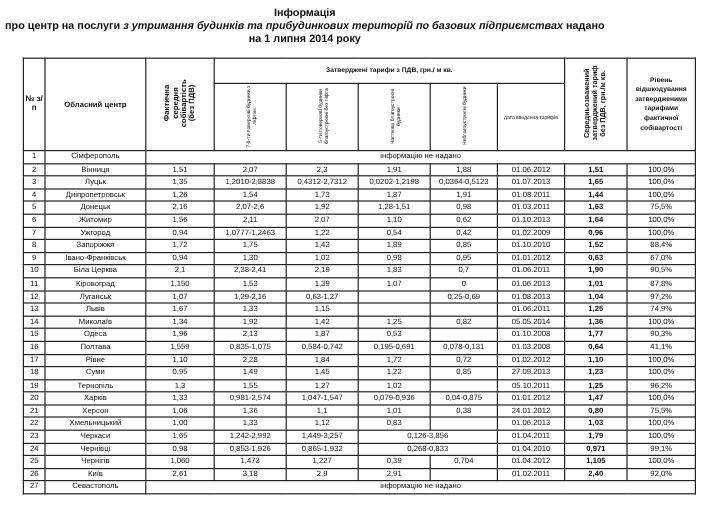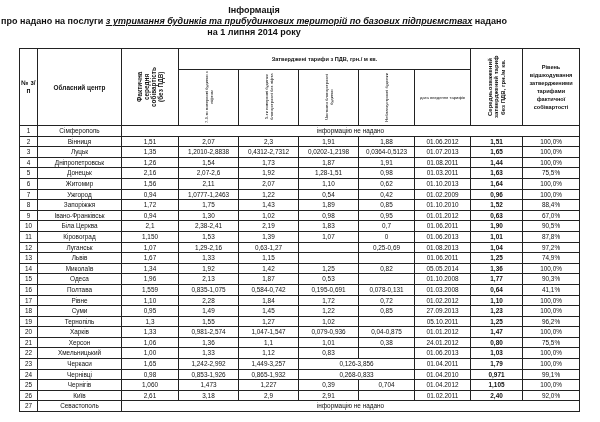--- a/index.html
+++ b/index.html
@@ -1,40 +1,40 @@
 <!DOCTYPE html>
 <html><head>
 <meta charset="utf-8">
 <style>
   html, body { margin:0; padding:0; background:#ffffff; }
   body { width:600px; height:422px; position:relative; overflow:hidden; font-family:"Liberation Sans", sans-serif; color:#111; }
   .title { position:absolute; left:0; width:508px; text-align:center; font-weight:bold; font-size:9px; line-height:10px; }
   .t1 { top:5px; }
   .t2 { top:16px; }
   .t3 { top:27px; }
-  .t2 .u { font-style:italic; text-decoration:underline; }
+  .t2 .u { font-style:italic; }
   table.grid { position:absolute; left:19px; top:48px; border-collapse:collapse; table-layout:fixed; width:560px; }
   table.grid td, table.grid th { border:1px solid #222; padding:0; font-size:6.4px; text-align:center; vertical-align:middle; overflow:hidden; white-space:nowrap; }
   table.grid { border:1.6px solid #111; }
   th { font-weight:bold; }
   .vt { writing-mode:vertical-rl; transform:rotate(180deg); display:inline-block; white-space:normal; line-height:7px; max-height:52px; text-align:center; }
   .vt.small { font-size:4.2px; line-height:5px; font-weight:normal; }
   .vt.bold { font-size:6.4px; font-weight:bold; }
   .hdr-small { font-size:4.2px !important; font-weight:normal; white-space:normal !important; line-height:5px; }
   .hdr-bold-wrap { white-space:normal !important; line-height:8px; font-weight:bold; font-size:6.6px; }
   tr.row td { height:9.6px; line-height:9.6px; }
   td.city { text-align:left; padding-left:2px; }
   td.avg { font-weight:bold; }
   td.na { text-align:center; }
 </style>
 </head>
 <body>
 
 <div class="title t1">Інформація</div>
-<div class="title t2"><span>про надано на послуги </span><span class="u">з утримання будинків та прибудинкових територій  по базових підприємствах</span><span> надано</span></div>
+<div class="title t2"><span>про центр на послуги </span><span class="u">з утримання будинків та прибудинкових територій  по базових підприємствах</span><span> надано</span></div>
 <div class="title t3">на 1 липня 2014 року</div>
 
 <table class="grid">
   <colgroup>
     <col style="width:18px">
       <col style="width:84px">
       <col style="width:57px">
     <col style="width:60px">
       <col style="width:60px">
       <col style="width:60px">

